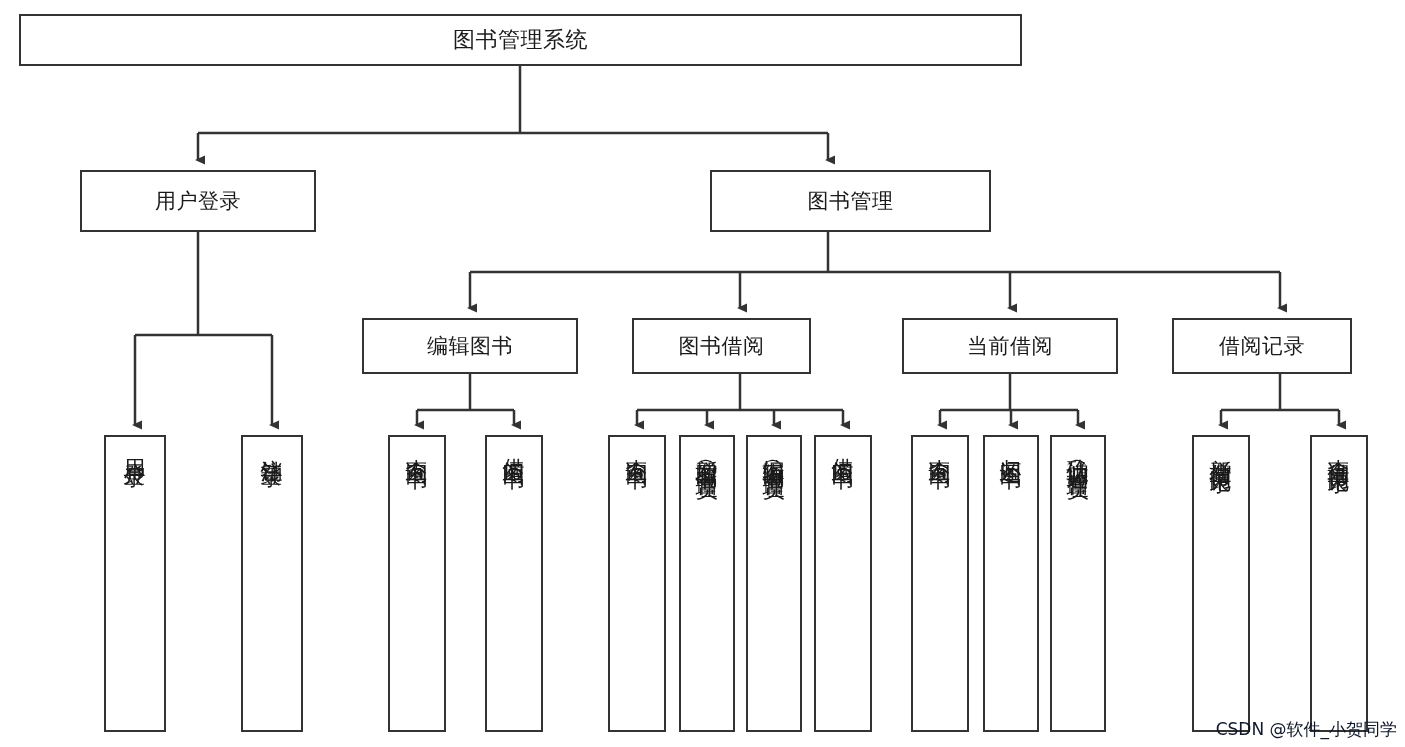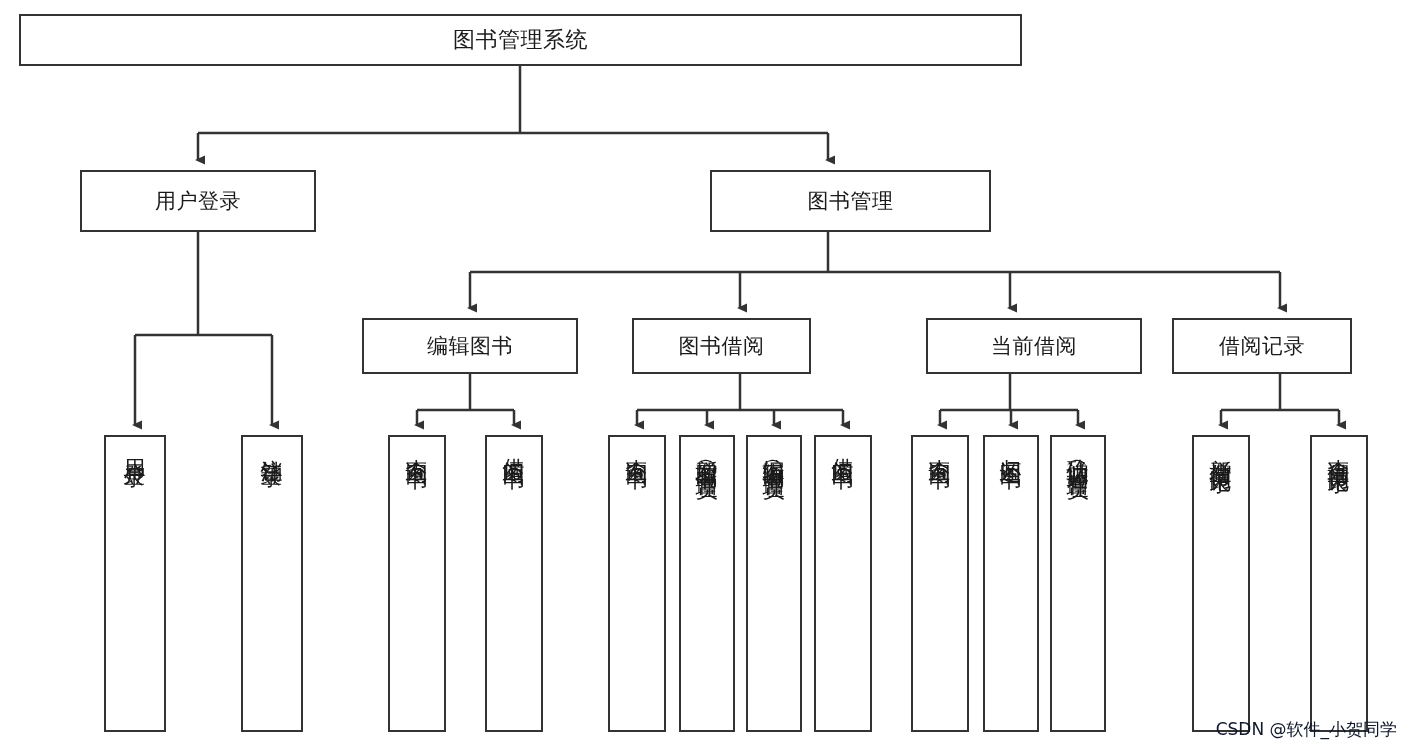--- a/index.html
+++ b/index.html
@@ -128,21 +128,21 @@
       </div>
       <div class="node-box horizontal" style="left: 710px; top: 170px; width: 281px; height: 62px;">
         <span class="node-label">图书管理</span>
       </div>
       <div class="node-box horizontal" style="left: 362px; top: 318px; width: 216px; height: 56px;">
         <span class="node-label">编辑图书</span>
       </div>
       <div class="node-box horizontal" style="left: 632px; top: 318px; width: 179px; height: 56px;">
         <span class="node-label">图书借阅</span>
       </div>
-      <div class="node-box horizontal" style="left: 902px; top: 318px; width: 216px; height: 56px; margin-left: 24px;">
+      <div class="node-box horizontal" style="left: 902px; top: 318px; width: 216px; height: 56px;">
         <span class="node-label">当前借阅</span>
       </div>
       <div class="node-box horizontal" style="left: 1172px; top: 318px; width: 180px; height: 56px;">
         <span class="node-label">借阅记录</span>
       </div>
       <div class="node-box vertical" style="left: 104px; top: 435px; width: 62px; height: 297px;">
         <span class="node-label">用户登录</span>
       </div>
       <div class="node-box vertical" style="left: 241px; top: 435px; width: 62px; height: 297px;">
         <span class="node-label">注销登录</span>

